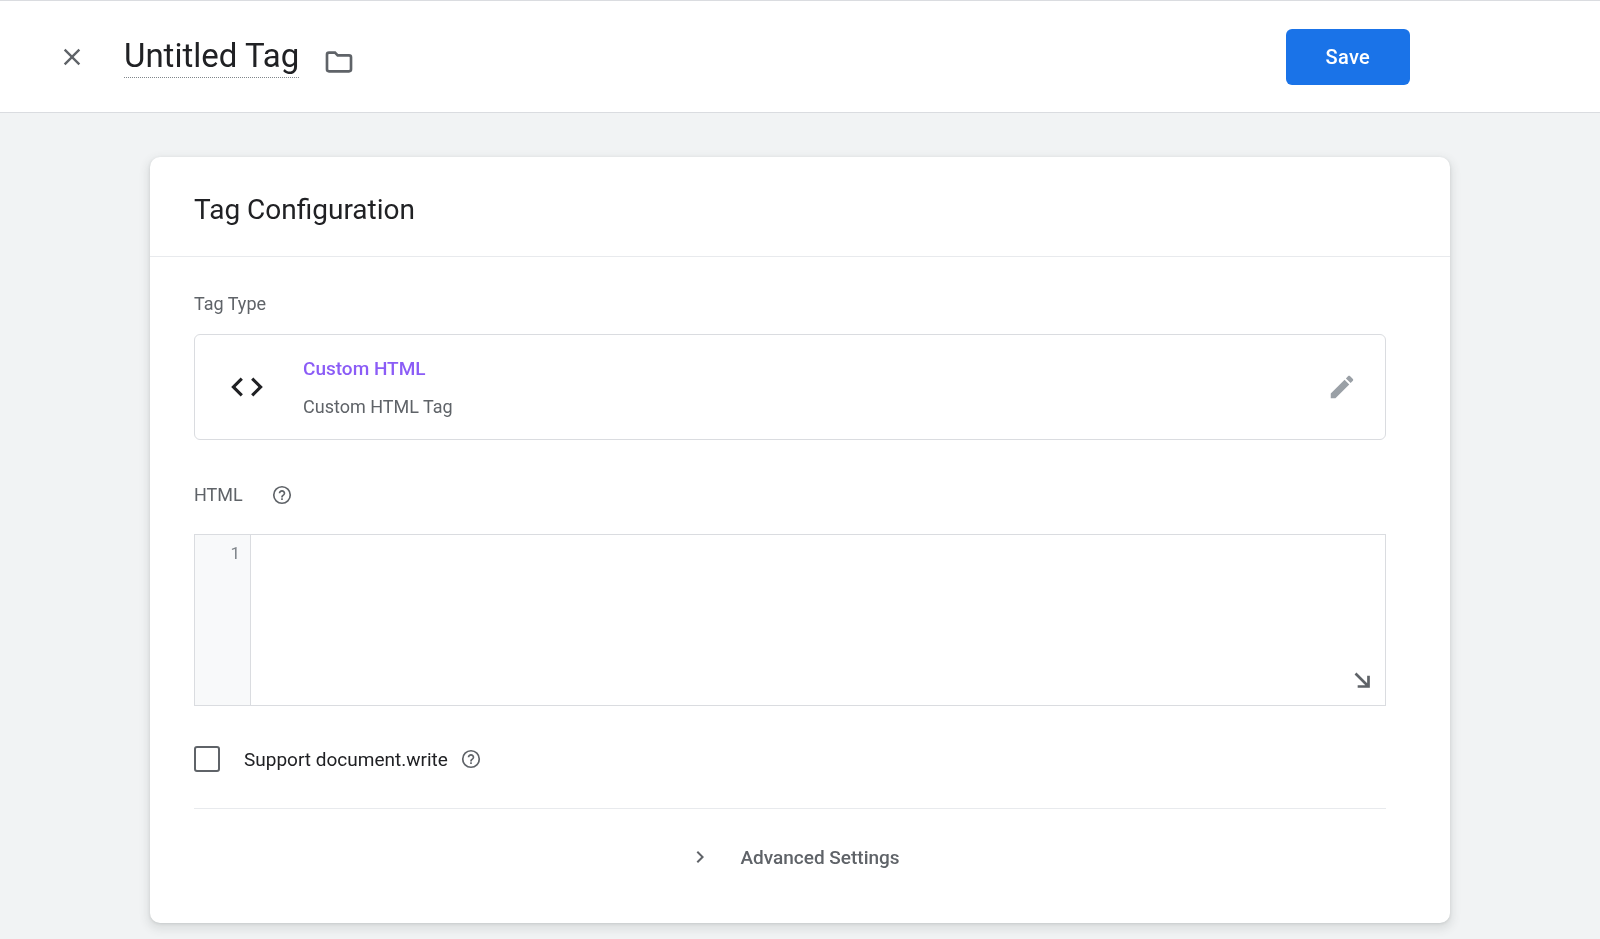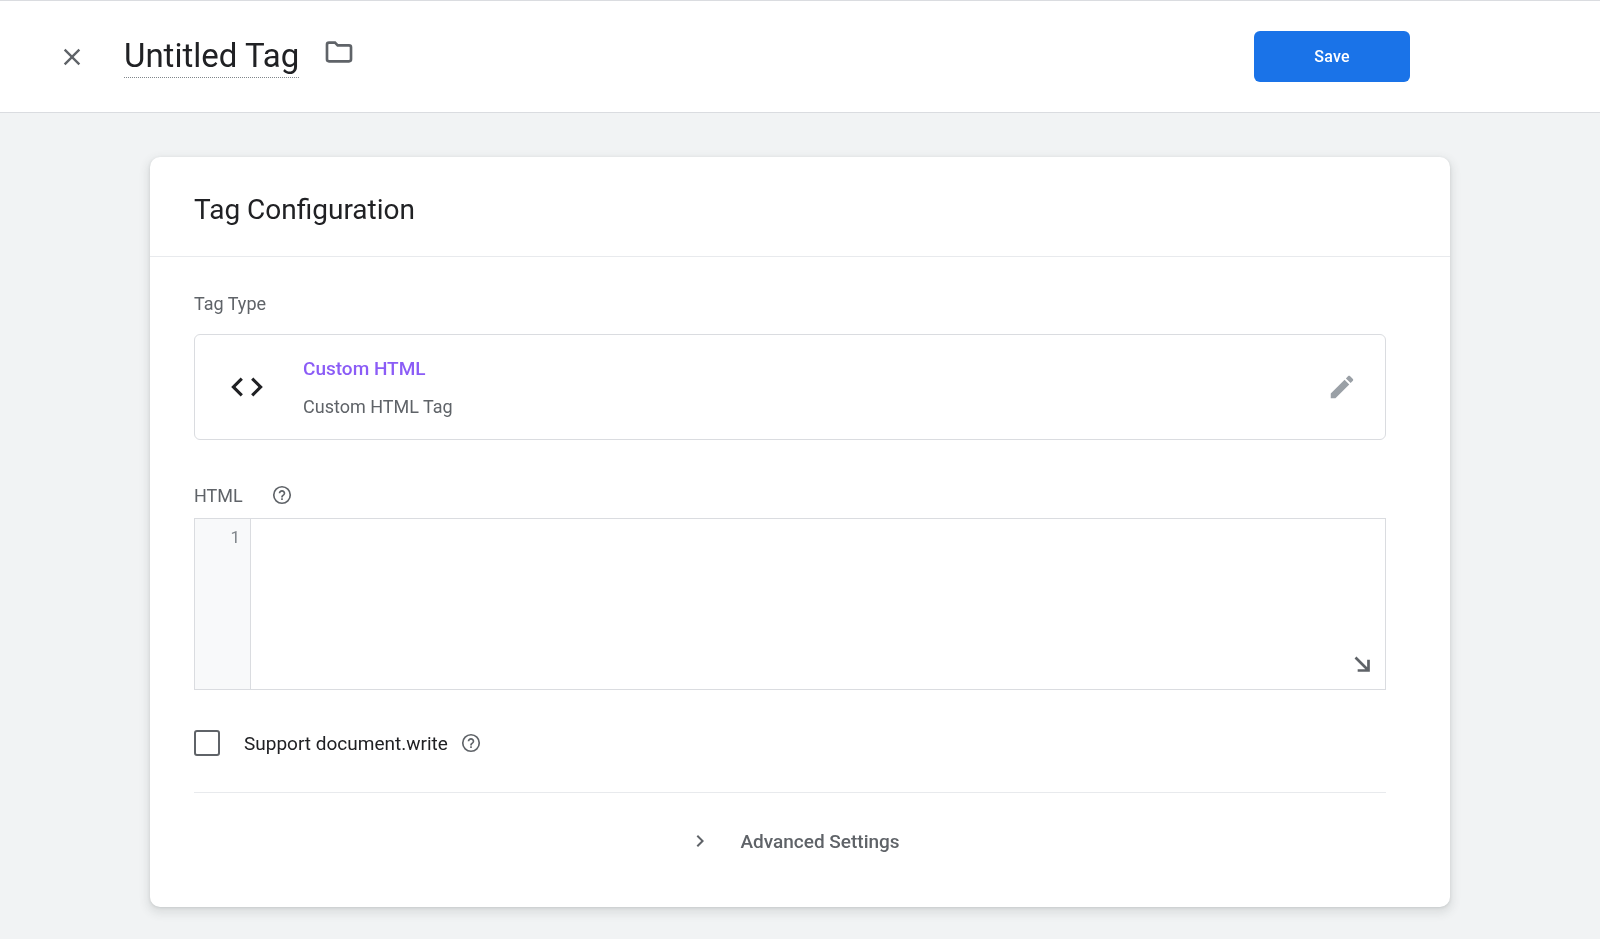--- a/index.html
+++ b/index.html
@@ -33,21 +33,21 @@
       border-radius: 50%;
       margin-left: 8px;
     }
     .close-btn svg {
       width: 28px;
       height: 28px;
       fill: #5f6368;
     }
     .title-wrap {
       display: flex;
-      align-items: flex-start;
+      align-items: flex-end;
       margin-left: 28px;
       flex: 1;
     }
     .title-text {
       font-size: 33px;
       font-weight: 400;
       color: #202124;
       border-bottom: 1px dotted #80868b;
       padding-bottom: 2px;
       cursor: text;
@@ -63,23 +63,23 @@
       height: 32px;
       fill: none;
       stroke: #5f6368;
       stroke-width: 2;
     }
     .save-btn {
       background: #1a73e8;
       color: #fff;
       border: none;
       border-radius: 6px;
-      font-size: 16px;
+      font-size: 20px;
       font-weight: 500;
-      padding: 16px 60px;
+      padding: 16px 40px;
       cursor: pointer;
       letter-spacing: 0.3px;
       margin-right: 150px;
     }
     .content-area {
       display: flex;
       justify-content: center;
       padding-top: 44px;
     }
     .card {
@@ -146,22 +146,22 @@
     .edit-icon svg {
       width: 30px;
       height: 30px;
       fill: #9aa0a6;
     }
     .html-section {
       margin-top: 44px;
     }
     .html-label-row {
       display: flex;
-      align-items: center;
-      margin-bottom: 12px;
+      align-items: flex-start;
+      margin-bottom: 28px;
       gap: 16px;
     }
     .html-label {
       font-size: 18px;
       color: #5f6368;
     }
     .help-icon {
       margin-left: 12px;
       cursor: pointer;
       display: flex;

